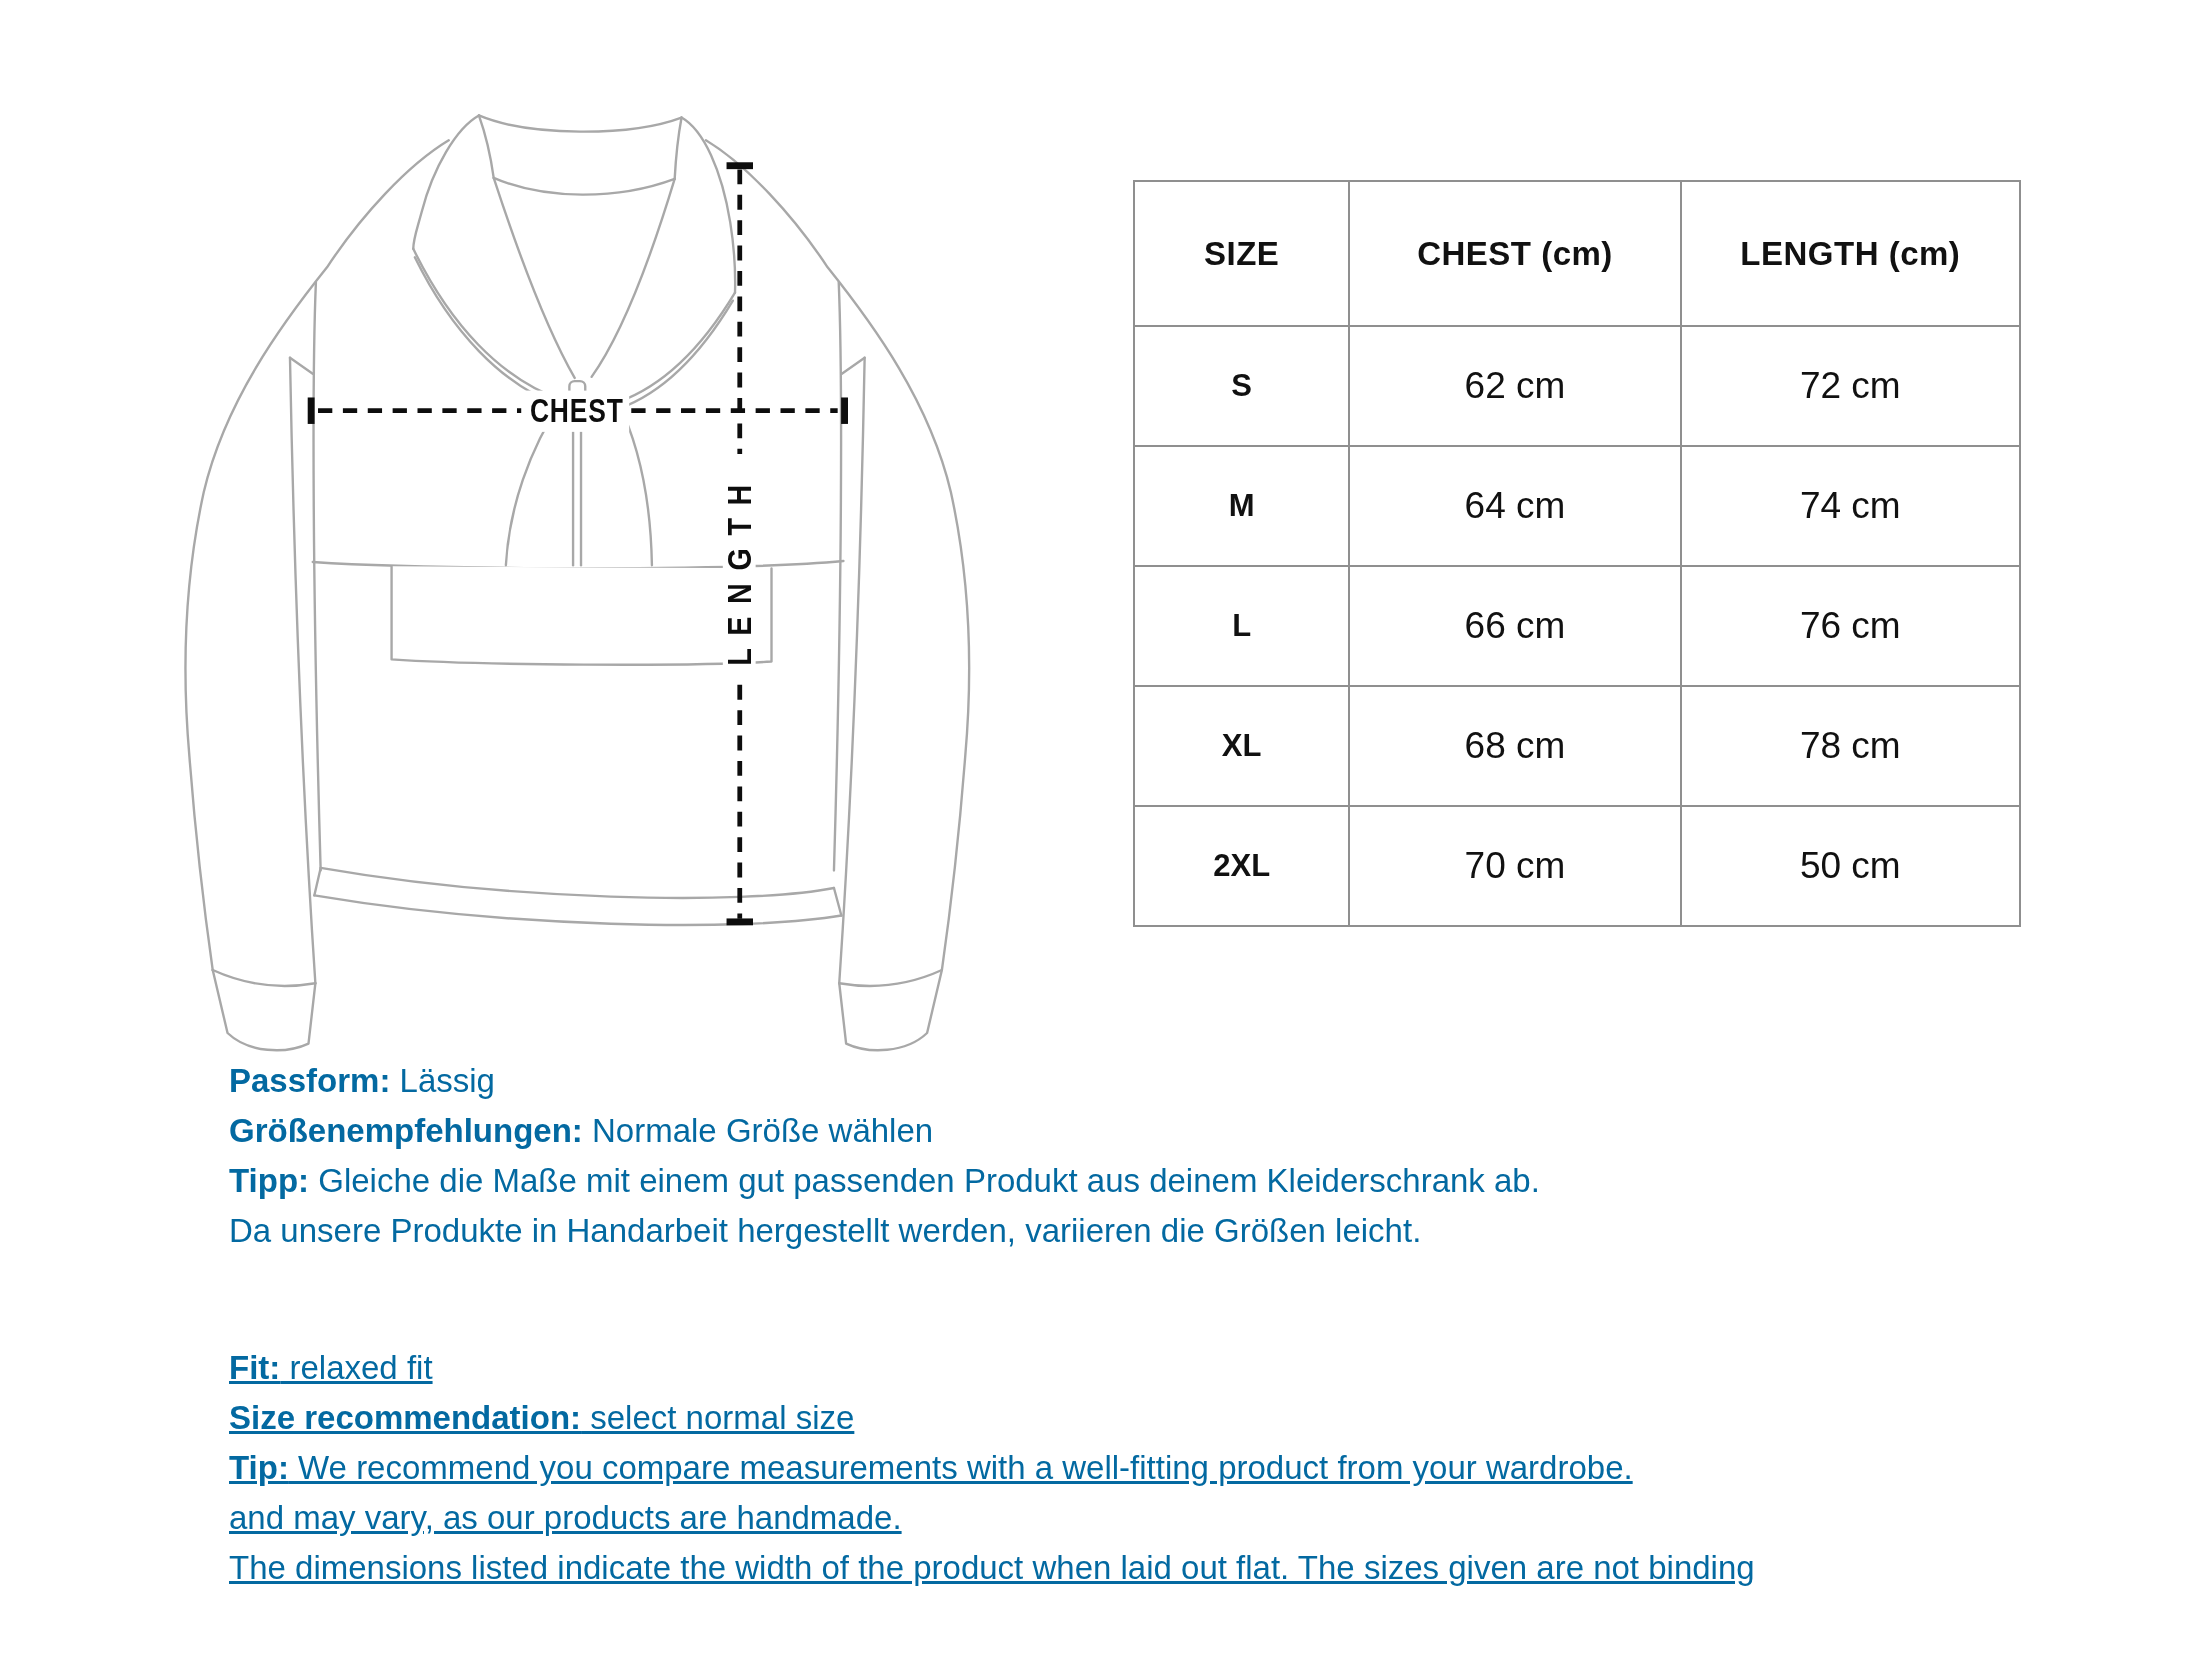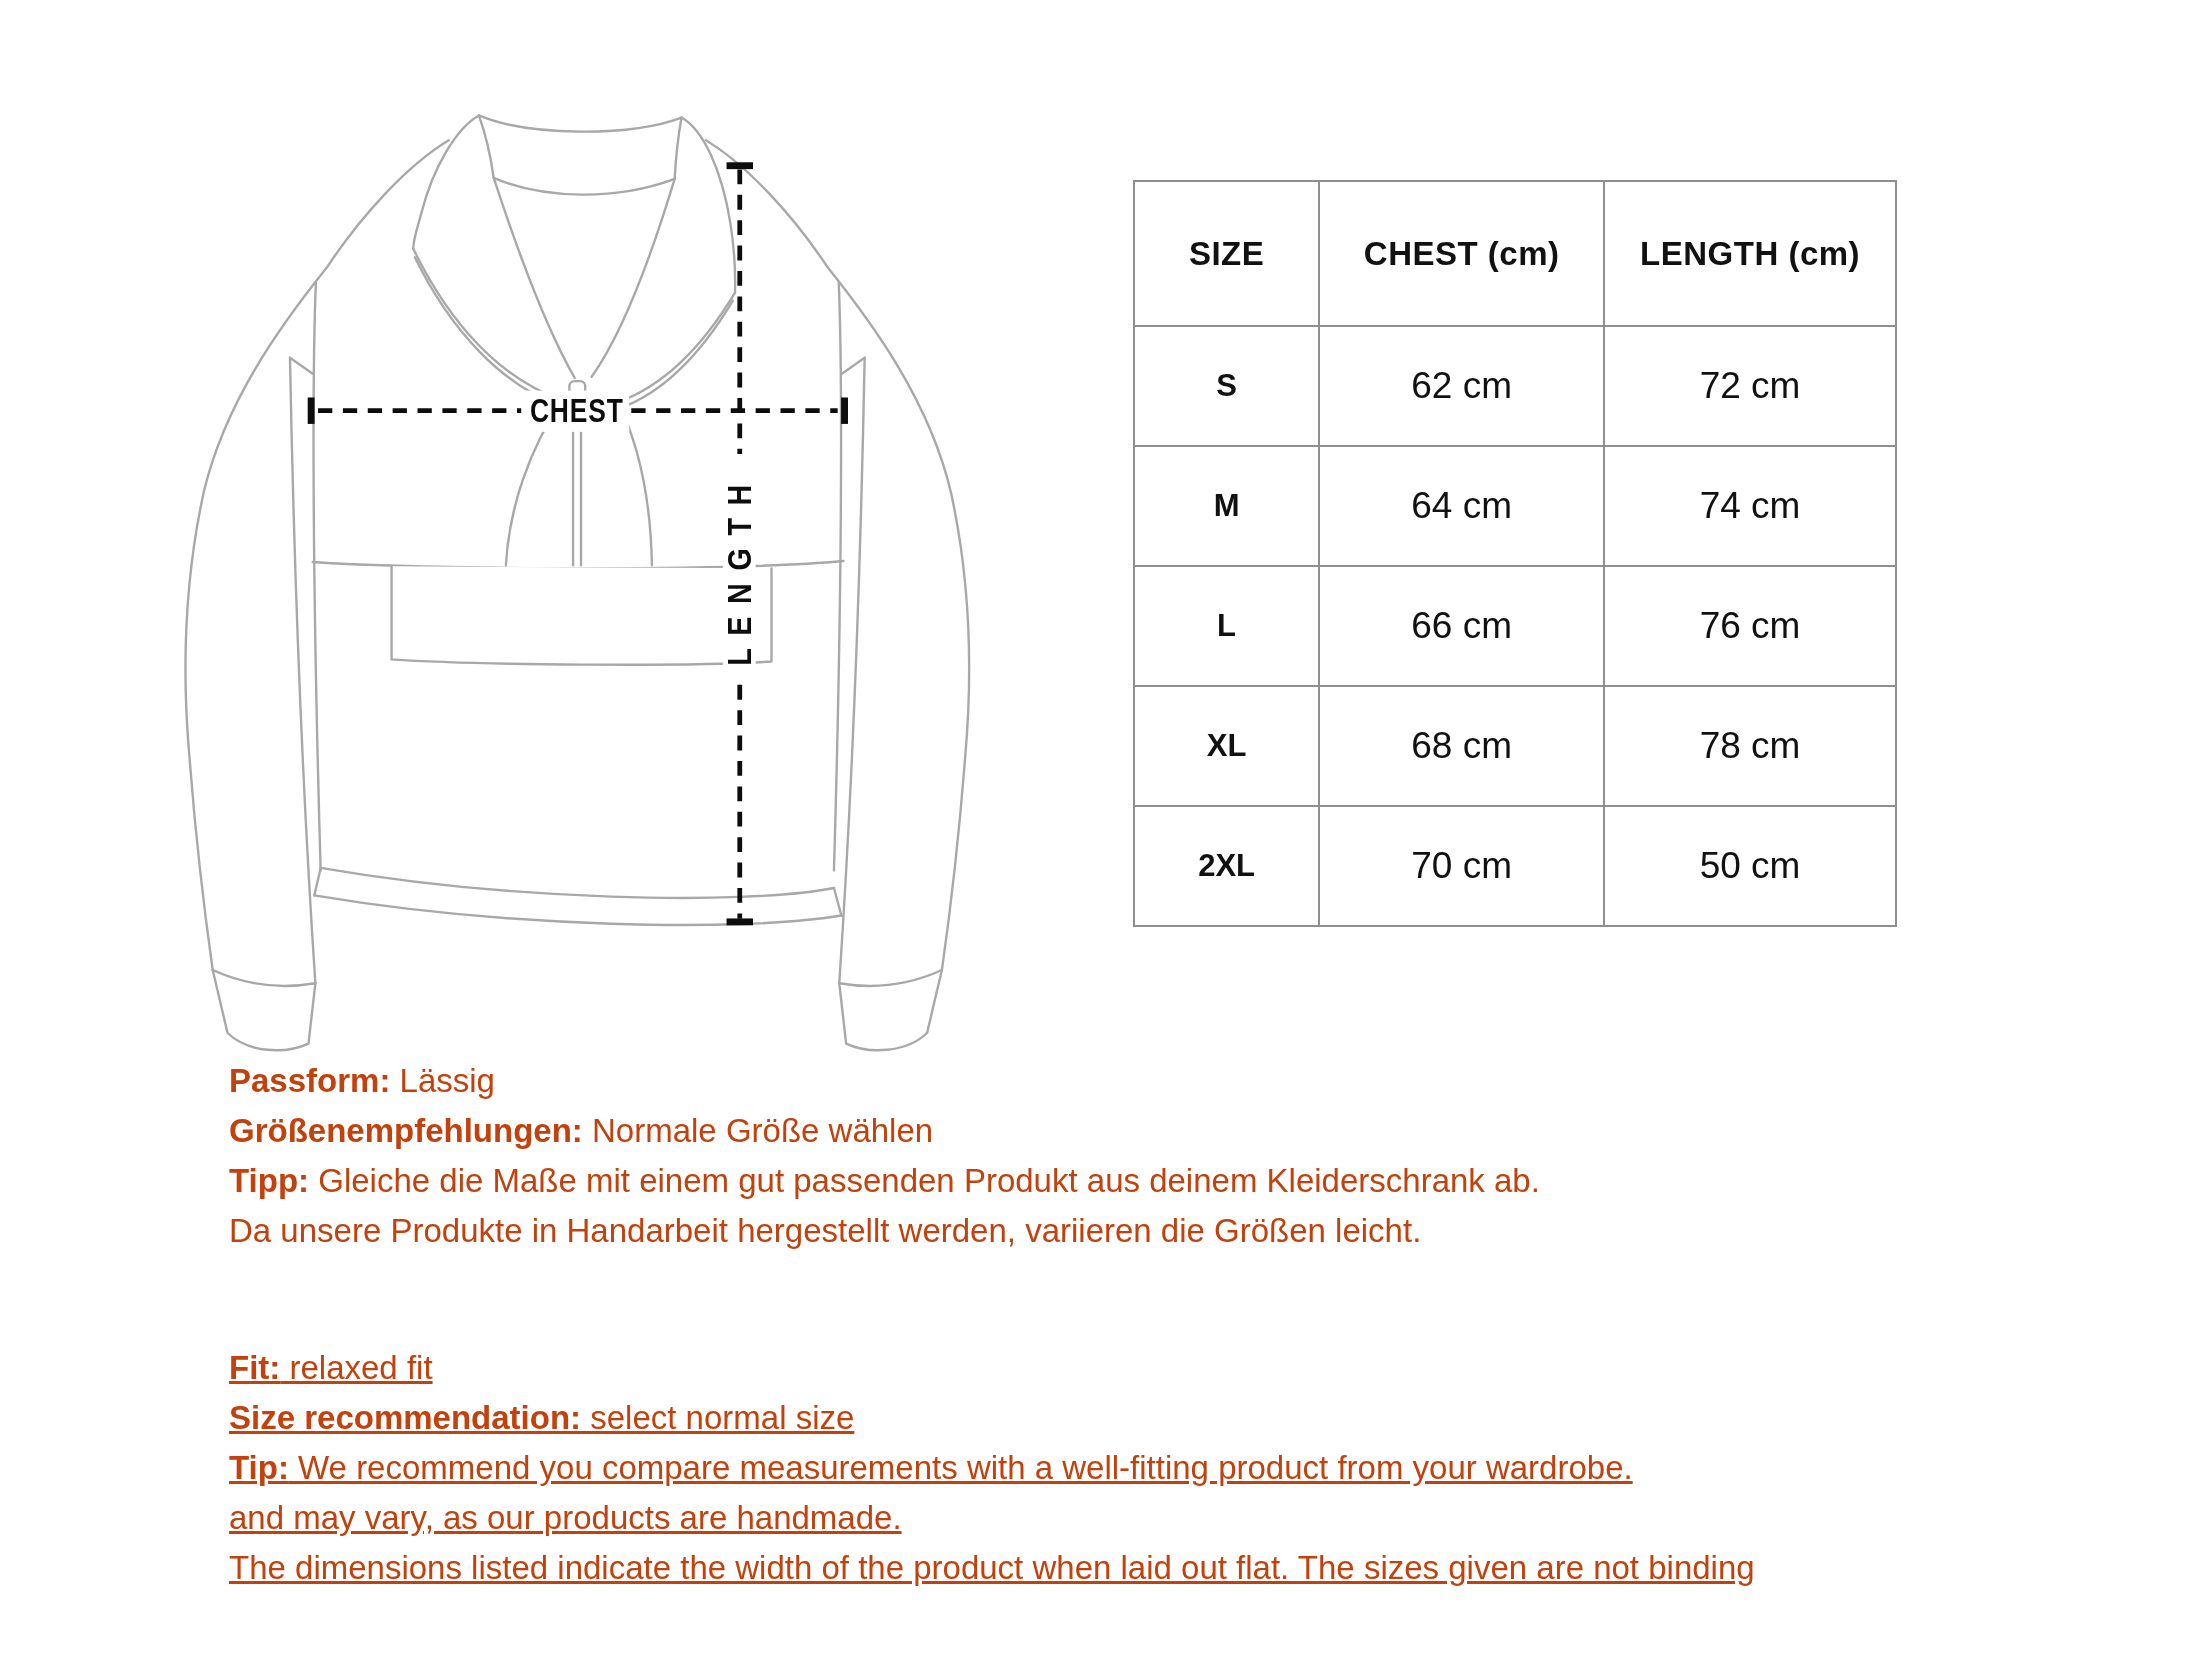--- a/index.html
+++ b/index.html
@@ -3,33 +3,33 @@
 <meta charset="utf-8">
 <style>
   html,body{margin:0;padding:0;background:#ffffff;}
   body{width:2205px;height:1676px;position:relative;overflow:hidden;
        font-family:"Liberation Sans",sans-serif;color:#111;}
 
   
   #diagram-svg{position:absolute;left:0;top:0;width:2205px;height:1676px;}
 
   
-  .size-table-wrap{position:absolute;left:1133px;top:180px;width:764px;}
+  .size-table-wrap{position:absolute;left:1133px;top:180px;width:888px;}
   table.size-table{border-collapse:collapse;width:100%;table-layout:fixed;}
   table.size-table th,table.size-table td{
       border:2.1px solid #8f8f8f;text-align:center;vertical-align:middle;
       background:#ffffff;}
   table.size-table th{height:141px;font-size:33px;font-weight:bold;letter-spacing:0.5px;}
   table.size-table td{height:116px;font-size:37px;font-weight:normal;}
   table.size-table td.size-cell{font-weight:bold;font-size:31px;}
   col.c-size{width:24.3%;} col.c-chest{width:37.4%;} col.c-length{width:38.3%;}
 
   
   .notes{position:absolute;left:229px;font-size:33px;line-height:50px;
-         color:#c2410c;white-space:nowrap;}
+         color:#0369a1;white-space:nowrap;}
   .notes-de{top:1056px;}
   .notes-en{top:1343px;text-decoration:underline;}
   .notes p{margin:0;}
   .notes b{font-weight:bold;}
 </style>
 </head>
 <body>
 
 <svg id="diagram-svg" viewBox="0 0 4167 3167">
 

